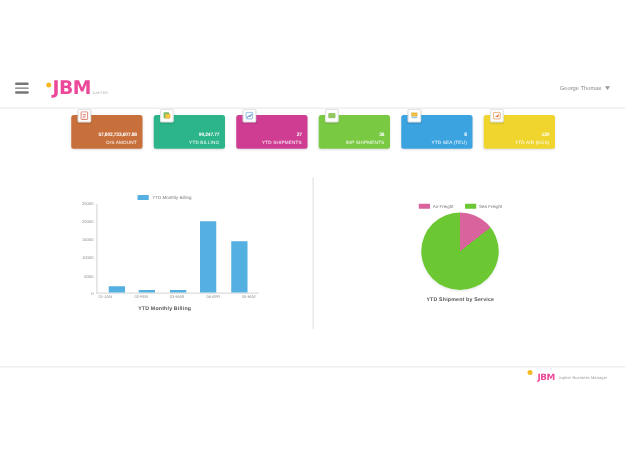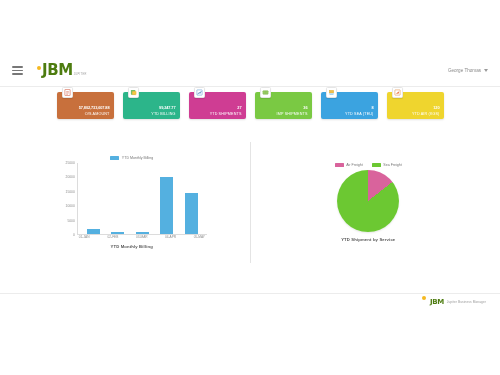--- a/index.html
+++ b/index.html
@@ -19,21 +19,21 @@
   }
   .hamburger { width: 11px; display: flex; flex-direction: column; gap: 2px; cursor: pointer; }
   .hamburger span { display: block; height: 1.5px; background: #777; border-radius: 1px; }
 
   .logo { margin-left: 14px; display: flex; align-items: flex-end; line-height: 1; }
   .logo-dot {
     width: 4px; height: 4px; background: #f5b921; border-radius: 50%;
     margin-right: 1px; margin-bottom: 8px;
   }
   .logo-text {
-    font-size: 15px; font-weight: bold; color: #4d7c0f;
+    font-size: 15px; font-weight: bold; color: #ec4899;
     letter-spacing: -0.4px; font-family: "DejaVu Sans", sans-serif;
   }
   .logo-sub { font-size: 2.6px; color: #9a9a9a; margin-left: 1px; margin-bottom: 1px; letter-spacing: .3px; }
 
   .user-area {
     margin-left: auto; display: flex; align-items: center; gap: 3px;
     font-size: 4.6px; color: #8a8a8a; cursor: pointer;
   }
   .caret { width: 0; height: 0; border-left: 2.4px solid transparent;
            border-right: 2.4px solid transparent; border-top: 3px solid #9a9a9a; }

